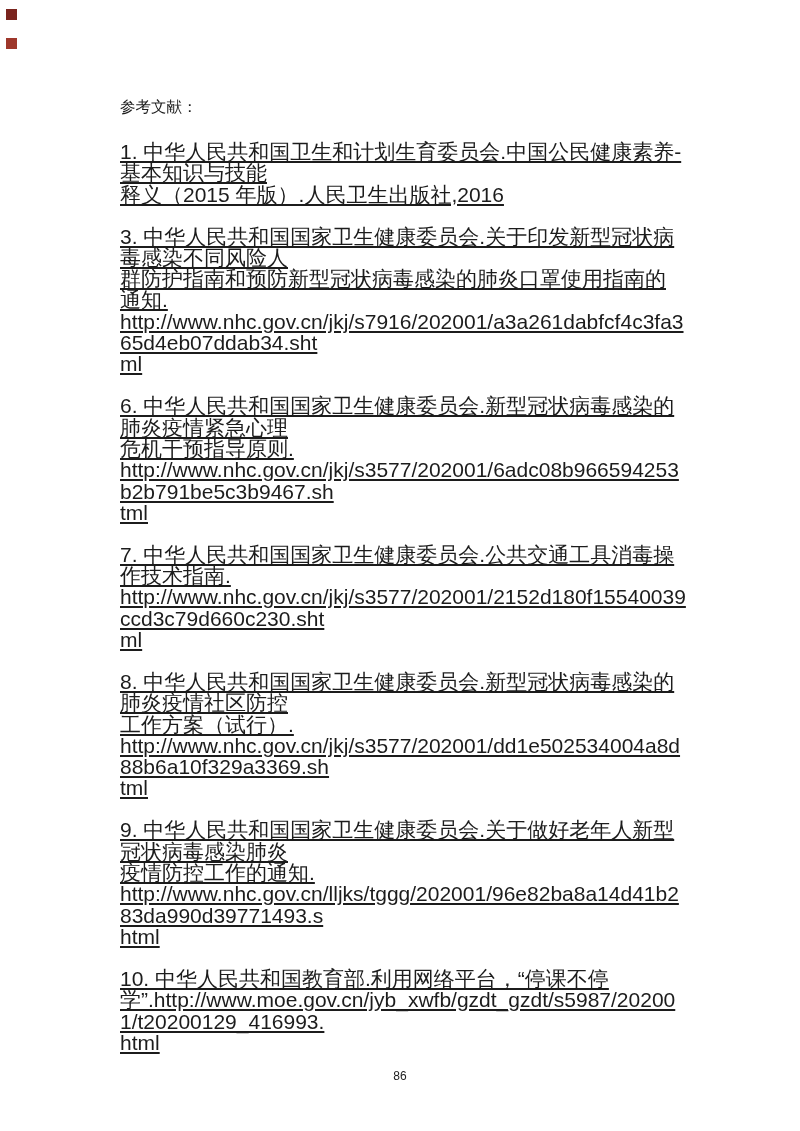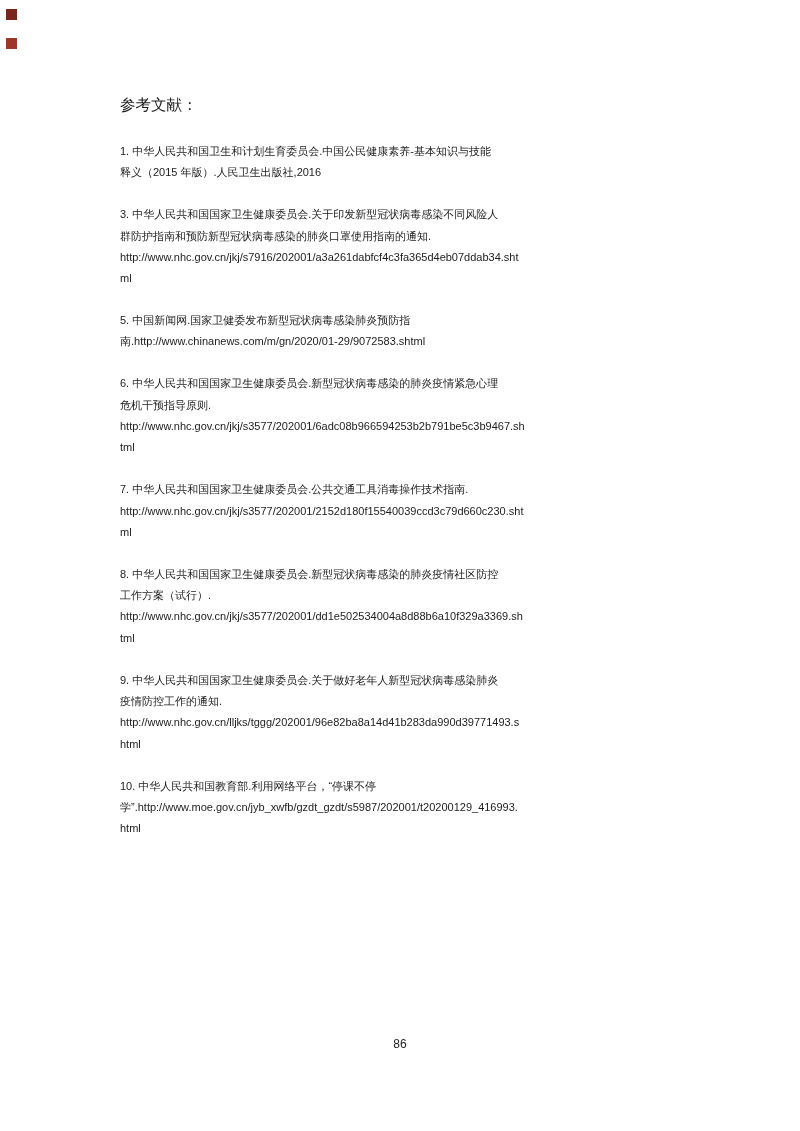--- a/index.html
+++ b/index.html
@@ -29,34 +29,34 @@
     position: absolute;
     left: 120px;
     top: 96px;
     width: 566px;
   }
   .doc-heading {
     font-size: 15.5px;
     line-height: 21.3px;
     margin: 0 0 23.7px 0;
     font-weight: normal;
-    font-family: Liberation Mono, monospace;
   }
   .ref {
-    font-size: 11px;
+    font-size: 21px;
     line-height: 21.3px;
     margin: 0 0 20.7px 0;
     white-space: pre-line;
     word-break: break-all;
+    text-decoration: underline;
   }
   .page-footer {
     position: absolute;
     left: 0;
     right: 0;
-    top: 1037px;
+    top: 1069px;
     text-align: center;
     font-size: 12px;
     line-height: 14px;
     color: #1c1c1c;
   }
 </style>
 </head>
 <body>
 
 <div class="page">
@@ -66,22 +66,20 @@
 
   <div class="content">
     <p class="doc-heading">参考文献：</p>
     <div id="references-list">
         <p class="ref">1. 中华人民共和国卫生和计划生育委员会.中国公民健康素养-基本知识与技能
 释义（2015 年版）.人民卫生出版社,2016</p>
         <p class="ref">3. 中华人民共和国国家卫生健康委员会.关于印发新型冠状病毒感染不同风险人
 群防护指南和预防新型冠状病毒感染的肺炎口罩使用指南的通知.
 http://www.nhc.gov.cn/jkj/s7916/202001/a3a261dabfcf4c3fa365d4eb07ddab34.sht
 ml</p>
-        <p class="ref">5. 中国新闻网.国家卫健委发布新型冠状病毒感染肺炎预防指
-南.http://www.chinanews.com/m/gn/2020/01-29/9072583.shtml</p>
         <p class="ref">6. 中华人民共和国国家卫生健康委员会.新型冠状病毒感染的肺炎疫情紧急心理
 危机干预指导原则.
 http://www.nhc.gov.cn/jkj/s3577/202001/6adc08b966594253b2b791be5c3b9467.sh
 tml</p>
         <p class="ref">7. 中华人民共和国国家卫生健康委员会.公共交通工具消毒操作技术指南.
 http://www.nhc.gov.cn/jkj/s3577/202001/2152d180f15540039ccd3c79d660c230.sht
 ml</p>
         <p class="ref">8. 中华人民共和国国家卫生健康委员会.新型冠状病毒感染的肺炎疫情社区防控
 工作方案（试行）.
 http://www.nhc.gov.cn/jkj/s3577/202001/dd1e502534004a8d88b6a10f329a3369.sh

